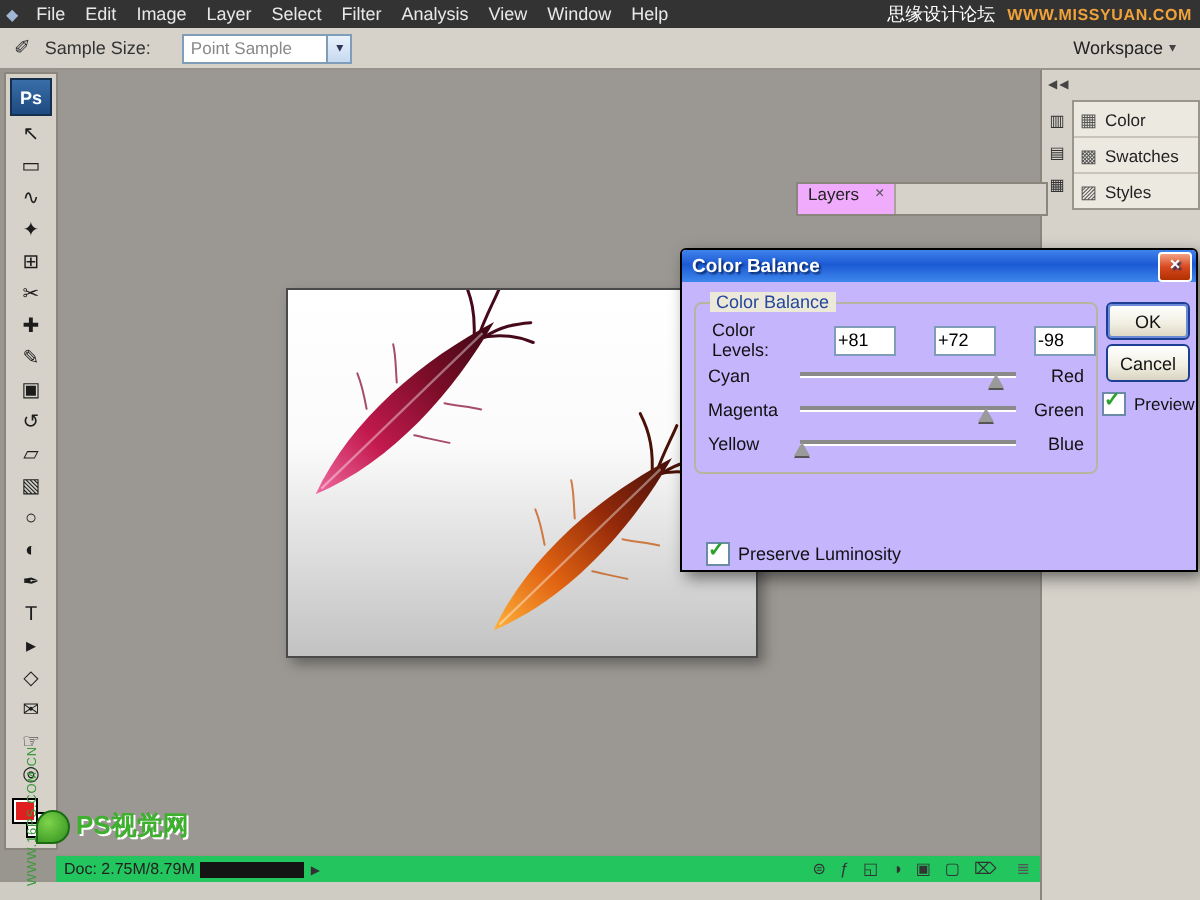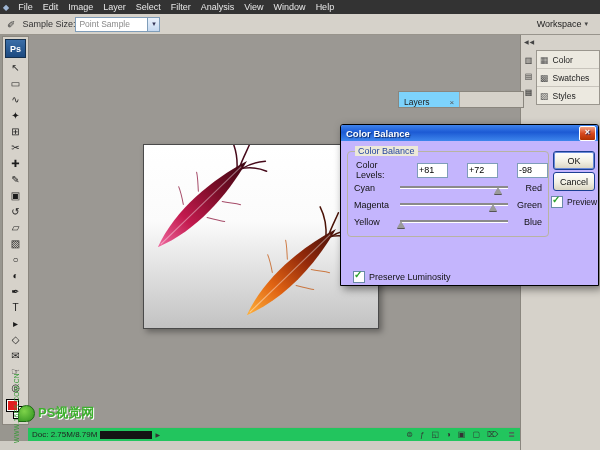--- a/index.html
+++ b/index.html
@@ -13,21 +13,21 @@
   .menu-items{display:flex;align-items:center;height:100%}
   .mi{padding:0 5px;cursor:default;white-space:nowrap}
   .menubar-right{margin-left:auto;display:flex;align-items:center;gap:6px;padding-right:4px}
   .site-title{color:#fff}
   .site-url{color:#f0a23a;font-size:8px;font-weight:bold;letter-spacing:.3px}
 
   
   .optionsbar{position:absolute;left:0;top:14px;width:600px;height:20px;background:#d6d2ca;
               border-bottom:1px solid #98948c;display:flex;align-items:center;font-size:9px;z-index:25}
   .tool-chip{margin:0 7px;font-size:10px;color:#333}
-  .opt-label{margin-right:0;color:#333}
+  .opt-label{margin-right:16px;color:#333}
   .dropdown{background:#ffffff;border:1px solid #7f9db9;height:13px;width:80px;font-size:8.5px;
             display:flex;align-items:center;padding-left:3px;color:#888}
   .dd-arrow{margin-left:auto;width:11px;height:100%;background:linear-gradient(#eaf2fc,#c6d9f0);
             border-left:1px solid #7f9db9;font-size:7px;display:flex;align-items:center;justify-content:center;color:#335}
   .workspace{margin-left:auto;margin-right:12px;display:flex;align-items:center;gap:3px;color:#222}
   .ws-arrow{font-size:7px;color:#444}
 
   
   .toolbox{position:absolute;left:2px;top:36px;width:25px;background:#d6d2ca;
            border:1px solid #8a867e;z-index:10;padding-bottom:3px}
@@ -45,22 +45,22 @@
   .doc{position:absolute;left:143px;top:144px;width:234px;height:183px;border:1px solid #4a4a4a;
        background:linear-gradient(180deg,#ffffff 0%,#fbfbfb 42%,#c2c2c2 100%);
        box-shadow:3px 3px 6px rgba(0,0,0,.35);z-index:2}
   .doc svg{display:block}
   .w{fill:none;stroke-width:1.5;stroke-linecap:round}
   .f{fill:none;stroke-width:1;opacity:.75;stroke-linecap:round}
 
   
   .layers-float{position:absolute;left:398px;top:91px;width:124px;height:15px;background:#d6d2ca;
                 border:1px solid #8a867e;display:flex;align-items:center;z-index:8;font-size:8.5px}
-  .layers-tab{background:#7dd3fc;border-right:1px solid #a8a49c;height:100%;display:flex;
-              align-items:flex-end;padding:0 5px;gap:20px;color:#222}
+  .layers-tab{background:#f0abfc;border-right:1px solid #a8a49c;height:100%;display:flex;
+              align-items:flex-start;padding:0 5px;gap:8px;color:#222}
   .layers-close{font-size:8px;color:#555}
 
   
   .dock{position:absolute;left:520px;top:34px;width:80px;height:416px;background:#d6d2ca;
         border-left:1px solid #8a867e;z-index:5}
   .dock-collapse{font-size:6px;color:#444;padding:4px 0 0 3px;letter-spacing:1px}
   .dock-strip{position:absolute;left:1px;top:22px;width:13px;display:flex;flex-direction:column;
               gap:7px;align-items:center;font-size:8px;color:#333}
   .dock-panels{position:absolute;left:15px;top:16px;width:62px;background:#ece9e0;border:1px solid #9a968e}
   .dock-row{height:17px;display:flex;align-items:center;gap:4px;padding:0 3px;
@@ -141,20 +141,24 @@
       <span class="mi">Edit</span>
       <span class="mi">Image</span>
       <span class="mi">Layer</span>
       <span class="mi">Select</span>
       <span class="mi">Filter</span>
       <span class="mi">Analysis</span>
       <span class="mi">View</span>
       <span class="mi">Window</span>
       <span class="mi">Help</span>
     </div>
+  <div class="menubar-right">
+    <span class="site-title">思缘设计论坛</span>
+    <span class="site-url">WWW.MISSYUAN.COM</span>
+  </div>
 </div>
 
 <div class="optionsbar">
   <span class="tool-chip">✐</span>
   <span class="opt-label">Sample Size:</span>
   <div class="dropdown">
     <span>Point Sample</span>
     <span class="dd-arrow">▾</span>
   </div>
   <div class="workspace">

